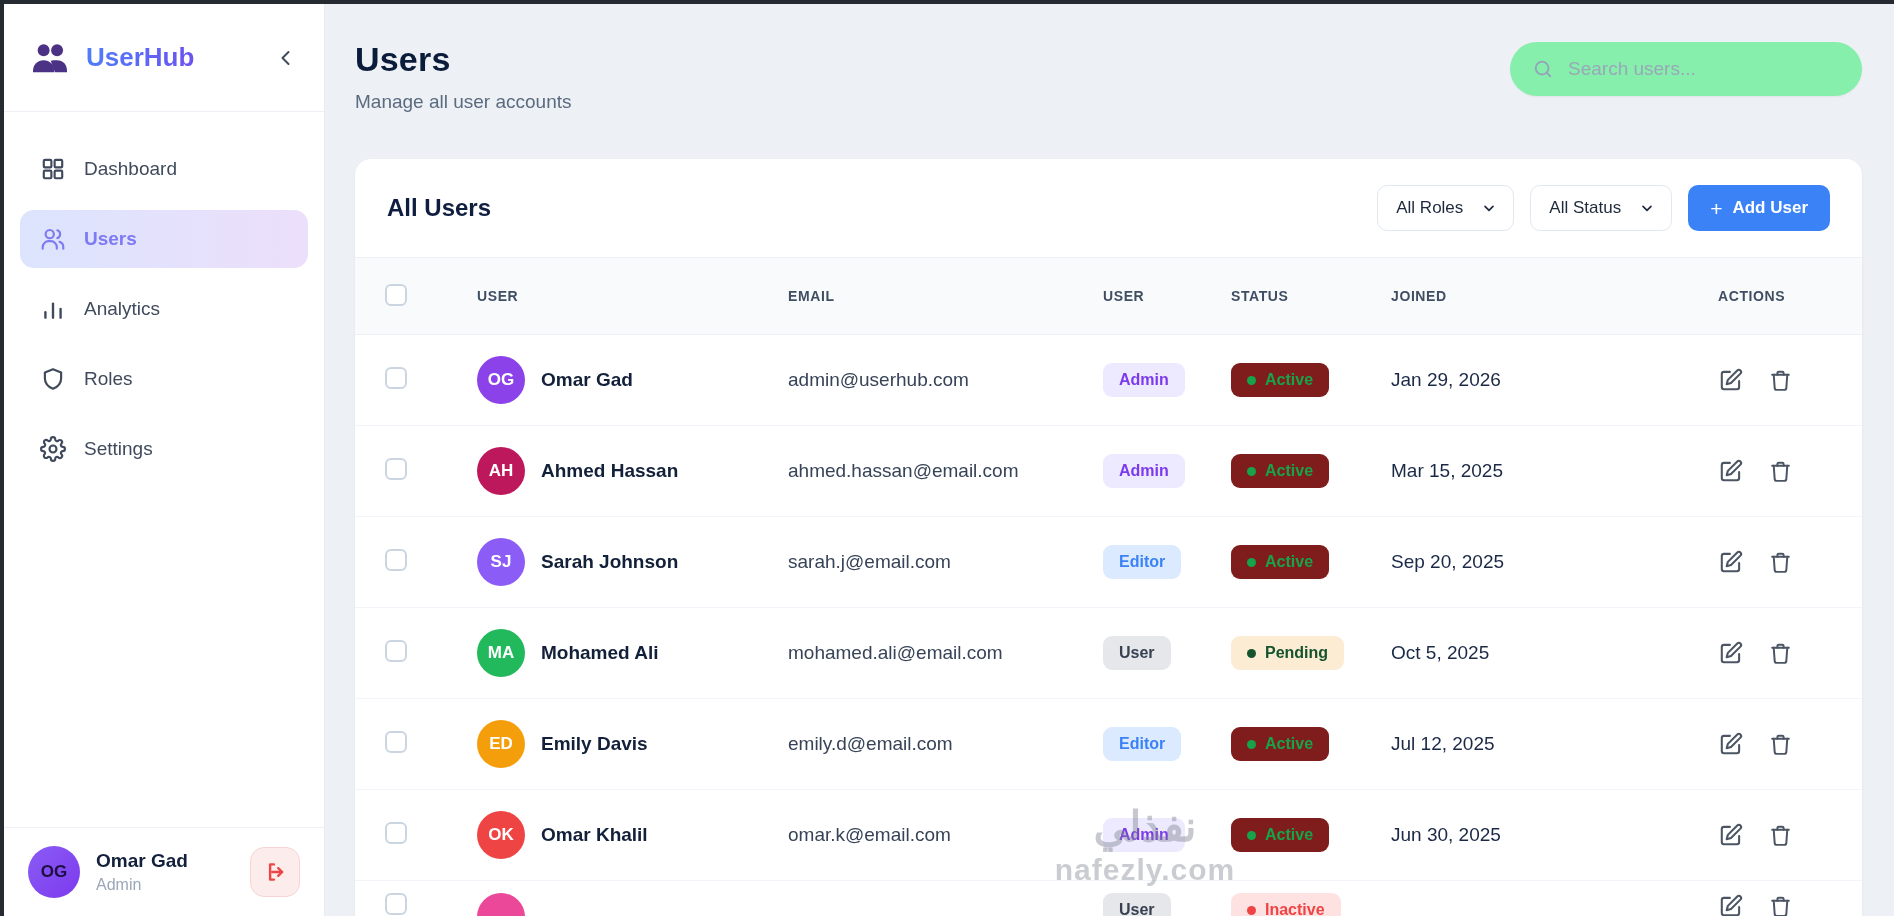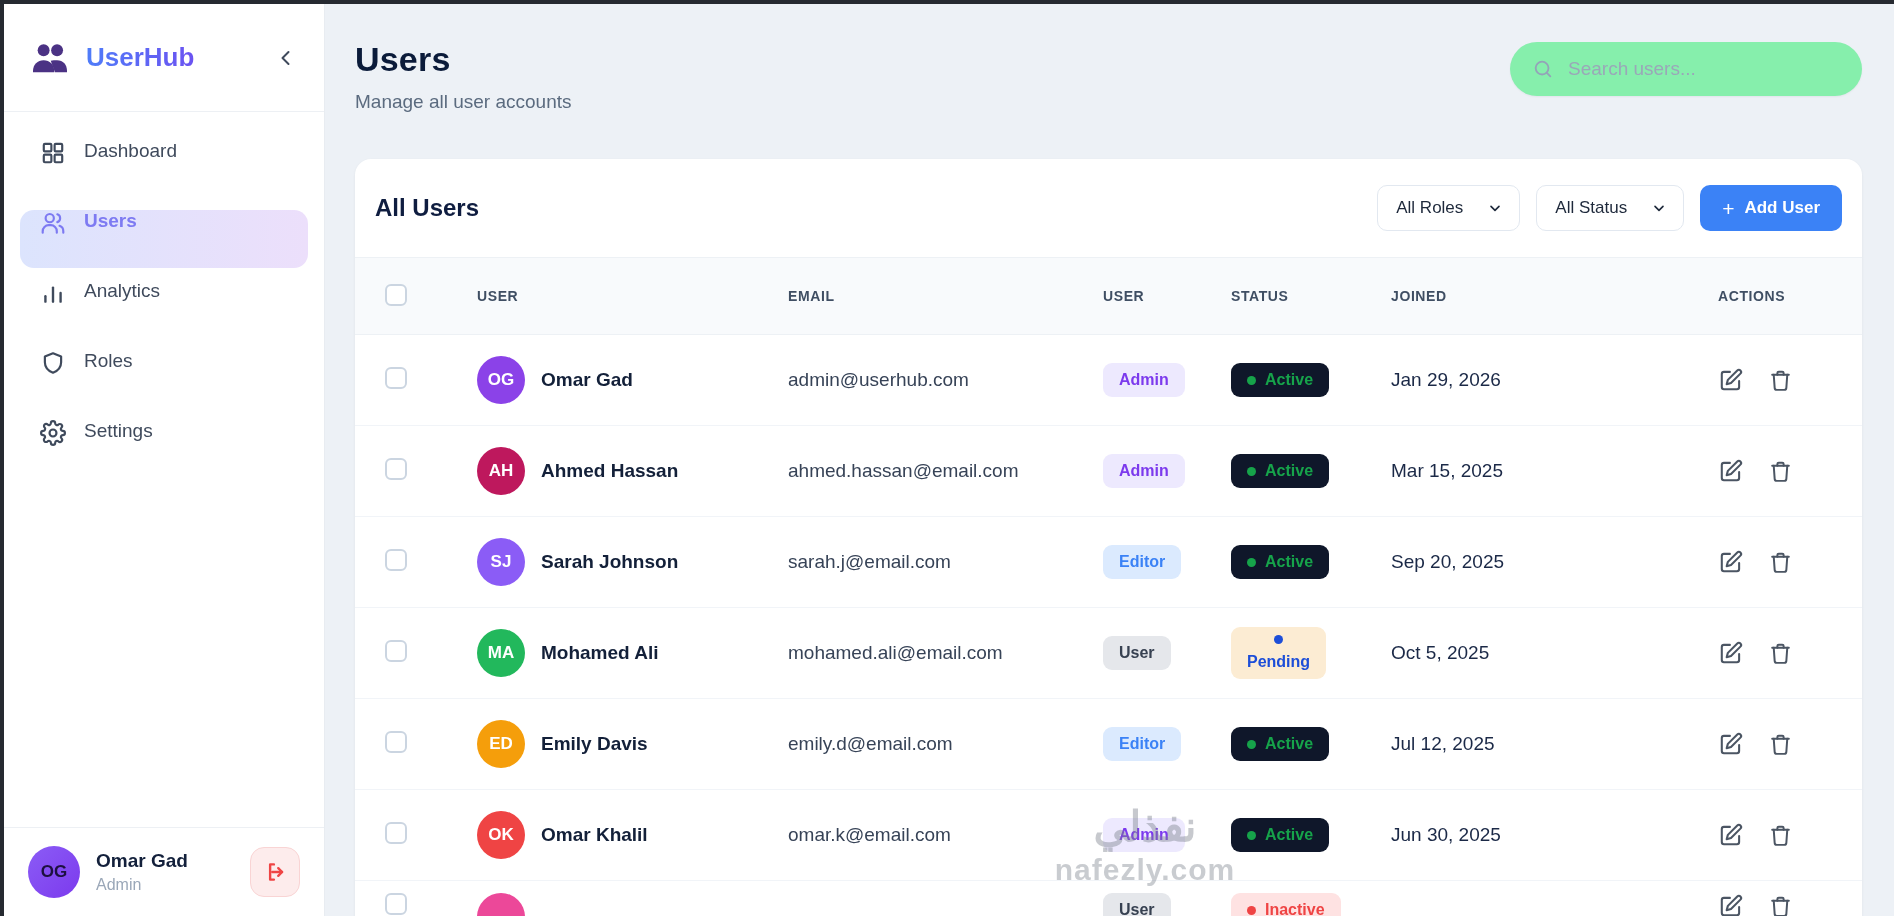--- a/index.html
+++ b/index.html
@@ -17,21 +17,21 @@
   .logo-mark { width:40px; height:34px; color:#4b3284; flex:0 0 auto; }
   .logo-text {
     font-size:26px; font-weight:800;
     background:linear-gradient(90deg,#4f7df9,#7c3aed);
     -webkit-background-clip:text; background-clip:text; color:transparent;
     flex:1;
   }
   .collapse-btn { background:none; border:none; cursor:pointer; color:#3f4a5c; display:flex; }
   .nav { display:flex; flex-direction:column; gap:12px; padding:28px 16px; }
   .nav-item {
-    display:flex; align-items:flex-start; gap:18px; height:58px; padding:0 20px;
+    display:flex; align-items:center; gap:18px; height:58px; padding:0 20px;
     border-radius:14px; font-size:19px; font-weight:500; color:#3f4a5c; cursor:pointer;
     background:none; border:none; text-align:left;
   }
   .nav-item .nicon { width:26px; height:26px; flex:0 0 auto; }
   .nav-item.active {
     background:linear-gradient(90deg,#dce4fd,#ecdffb);
     color:#7d7af2; font-weight:600;
   }
   .side-spacer { flex:1; }
   .profile-row { border-top:1px solid #edf0f4; padding:18px 24px; display:flex; align-items:center; gap:16px; }
@@ -59,26 +59,26 @@
     box-shadow:0 1px 2px rgba(16,24,40,.05); margin-top:2px;
   }
   .search-box input { border:none; outline:none; flex:1; font-size:19px; color:#33415c; background:transparent; font-family:inherit; }
   .search-box input::placeholder { color:#9aa7b8; }
   .search-icon { color:#94a3b8; flex:0 0 auto; display:flex; }
   
   .card {
     margin-top:46px; background:#fff; border-radius:16px;
     box-shadow:0 1px 3px rgba(16,24,40,.06); overflow:hidden; height:900px;
   }
-  .card-head { display:flex; align-items:center; justify-content:space-between; padding:26px 20px; }
+  .card-head { display:flex; align-items:center; justify-content:space-between; padding:26px 32px; }
   .card-title { font-size:24px; font-weight:700; color:#0f1d40; }
   .card-controls { display:flex; align-items:center; gap:16px; }
   .select-box {
     height:46px; border:1px solid #e2e8f0; border-radius:10px; background:#fff;
-    display:flex; align-items:center; gap:24px; padding:0 16px 0 18px;
+    display:flex; align-items:center; gap:18px; padding:0 16px 0 18px;
     font-size:17px; color:#1e293b; cursor:pointer;text-align:center;
   }
   .select-box .chev { color:#1e293b; display:flex; }
   .add-btn {
     height:46px; border:none; border-radius:10px; background:#3b82f6; color:#fff;
     font-size:17px; font-weight:600; display:flex; align-items:center; gap:10px;
     padding:0 22px; cursor:pointer; font-family:inherit;
   }
   .add-btn .plus { font-size:21px; font-weight:500; line-height:1; }
   
@@ -95,22 +95,22 @@
     width:48px; height:48px; border-radius:50%; color:#fff; font-size:17px; font-weight:700;
     display:flex; align-items:center; justify-content:center; flex:0 0 auto;
   }
   .uname { font-size:19px; font-weight:700; color:#132039; }
   .email { font-size:19px; color:#374357; }
   .joined { font-size:19px; color:#1b2947; font-weight:500; }
   .badge { display:inline-flex; align-items:center; gap:9px; padding:8px 16px; border-radius:9px; font-size:16px; font-weight:600; }
   .role-admin  { background:#ede9fe; color:#7c3aed; }
   .role-editor { background:#dbeafe; color:#3b82f6; }
   .role-user   { background:#e5e7eb; color:#374151; }
-  .st-active   { background:#0f172a; color:#16a34a; }
-  .st-pending  { background:#fcecd3; color:#1d4ed8;flex-direction:column; }
+  .st-active   { background:#7f1d1d; color:#16a34a; }
+  .st-pending  { background:#fcecd3; color:#14532d; }
   .st-inactive { background:#fee2e2; color:#ef4444; }
   .dot { width:9px; height:9px; border-radius:50%; background:currentColor; display:inline-block; }
   .actions { display:flex; align-items:center; gap:24px; }
   .icon-btn { background:none; border:none; cursor:pointer; color:#4b5563; display:flex; padding:0; }
   
   .watermark {
     position:absolute; left:640px; top:798px; width:360px; text-align:center;
     pointer-events:none; z-index:5; color:#7b818c;
   }
   .wm-ar { font-size:42px; font-weight:700; opacity:.42; }

